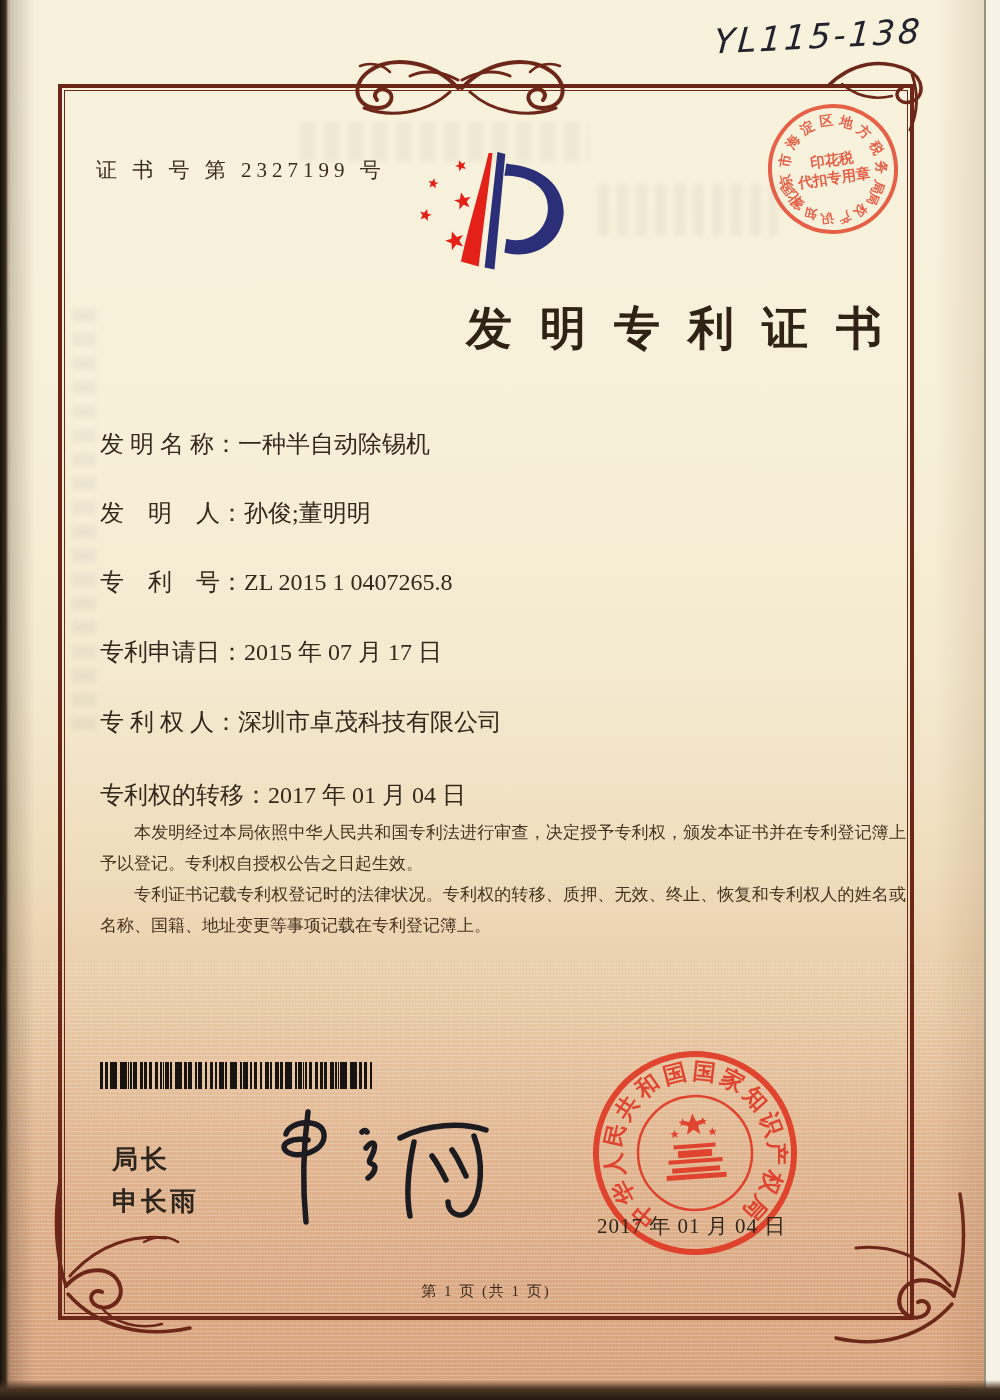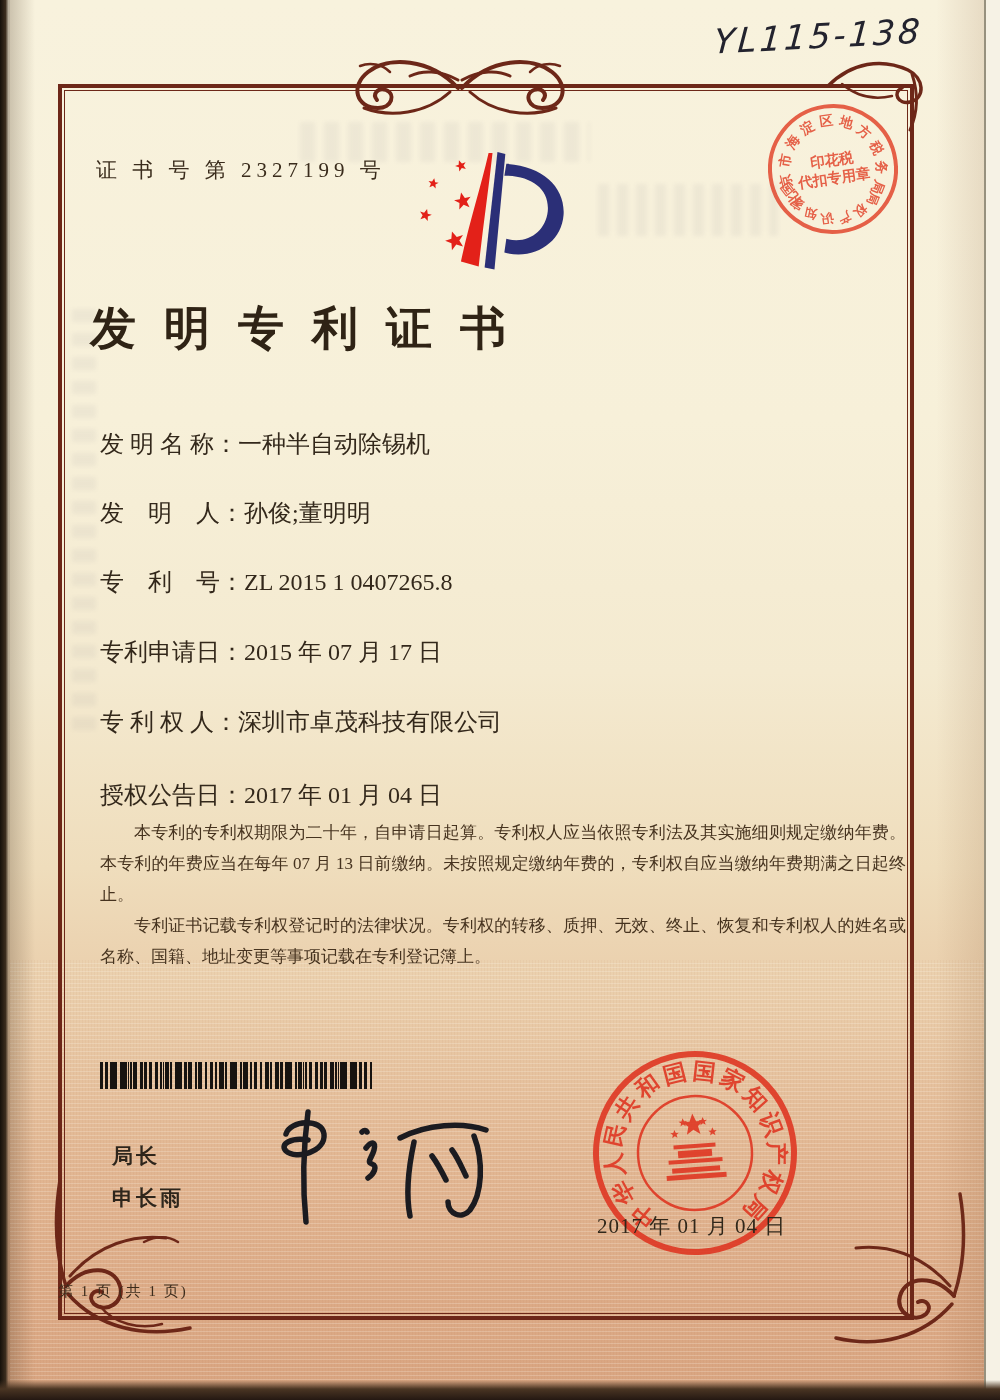--- a/index.html
+++ b/index.html
@@ -34,47 +34,47 @@
   .ghost{position:absolute;opacity:.06;filter:blur(2px);pointer-events:none;}
   .g1{left:300px;top:122px;width:290px;height:40px;
     background:repeating-linear-gradient(90deg,#5a5a6e 0 15px,transparent 15px 24px);}
   .g2{left:598px;top:184px;width:180px;height:52px;
     background:repeating-linear-gradient(90deg,#5a5a6e 0 11px,transparent 11px 19px);}
   .g3{left:72px;top:300px;width:24px;height:430px;
     background:repeating-linear-gradient(0deg,#5a5a6e 0 13px,transparent 13px 24px);}
   
   .cert-no{position:absolute;left:96px;top:156px;font-size:21px;letter-spacing:5px;
     color:#3a2c1c;text-align:right;}
-  .title{position:absolute;left:62px;top:298px;width:848px;text-align:left;
+  .title{position:absolute;left:62px;top:298px;width:848px;text-align:right;
     font-size:46px;font-weight:700;letter-spacing:28px;text-indent:28px;color:#2f2315;}
   .field{position:absolute;left:100px;font-size:24px;color:#33281b;white-space:nowrap;}
   .f1{top:428px}.f2{top:497px}.f3{top:566px}.f4{top:636px}.f5{top:706px}.f6{top:779px}
   .flabel{color:#33281b;}
   .paras{position:absolute;left:100px;top:818px;width:806px;font-size:17px;
     line-height:1.82;color:#46331f;text-align:justify;}
   .paras p{margin:0;text-indent:2em;}
   #barcode{position:absolute;left:100px;top:1062px;width:272px;height:27px;
     background:
       repeating-linear-gradient(90deg,#171310 0 2px,transparent 2px 5px),
       repeating-linear-gradient(90deg,#171310 0 3px,transparent 3px 11px),
       repeating-linear-gradient(90deg,#171310 0 1px,transparent 1px 7px);}
-  .officer{position:absolute;left:112px;font-size:21px;letter-spacing:3px;color:#2e261c;
+  .officer{position:absolute;left:112px;font-size:26px;letter-spacing:3px;color:#2e261c;
     font-family:"Liberation Sans","DejaVu Sans",sans-serif;font-weight:600;}
   .o1{top:1142px}.o2{top:1184px}
   #signature{position:absolute;left:262px;top:1104px;width:240px;height:128px;}
   #seal{position:absolute;left:580px;top:1038px;width:230px;height:230px;
     opacity:.88;transform:rotate(-4deg);}
   #seal-date{position:absolute;left:597px;top:1212px;font-size:21px;color:#30271a;
     letter-spacing:1px;z-index:5;}
   #tax-stamp{position:absolute;left:758px;top:94px;width:150px;height:150px;
     opacity:.85;transform:rotate(-8deg);}
   .handwriting{position:absolute;left:714px;top:16px;font-size:34px;
     font-family:"DejaVu Sans",sans-serif;font-style:italic;color:#23232e;
     letter-spacing:3px;transform:rotate(-3deg) skewX(-7deg);}
-  .footer{position:absolute;left:58px;top:1282px;width:856px;text-align:left;
+  .footer{position:absolute;left:58px;top:1282px;width:856px;text-align:center;
     font-size:15px;letter-spacing:2px;color:#3c2c1c;font-family:Liberation Serif, serif;}
   g[data-ring] text{font-weight:700;
     font-family:"Liberation Sans","DejaVu Sans",sans-serif;}
   .stamp-center{font-weight:700;
     font-family:"Liberation Sans","DejaVu Sans",sans-serif;}
 </style>
 </head>
 <body>
 
 <div id="page">
@@ -149,24 +149,24 @@
     </svg>
   </div>
 
   <div class="title">发明专利证书</div>
 
   <div class="field f1"><span class="flabel">发 明 名 称：</span><span>一种半自动除锡机</span></div>
   <div class="field f2"><span class="flabel">发　明　人：</span><span>孙俊;董明明</span></div>
   <div class="field f3"><span class="flabel">专　利　号：</span><span>ZL 2015 1 0407265.8</span></div>
   <div class="field f4"><span class="flabel">专利申请日：</span><span>2015 年 07 月 17 日</span></div>
   <div class="field f5"><span class="flabel">专 利 权 人：</span><span>深圳市卓茂科技有限公司</span></div>
-  <div class="field f6"><span class="flabel">授权公告日：</span><span>2017 年 01 月 04 日</span></div>
+  <div class="field f6"><span class="flabel">专利权的转移：</span><span>2017 年 01 月 04 日</span></div>
 
   <div class="paras">
-    <p>本专利的专利权期限为二十年，自申请日起算。专利权人应当依照专利法及其实施细则规定缴纳年费。本专利的年费应当在每年 07 月 13 日前缴纳。未按照规定缴纳年费的，专利权自应当缴纳年费期满之日起终止。</p>
+    <p>本发明经过本局依照中华人民共和国专利法进行审查，决定授予专利权，颁发本证书并在专利登记簿上予以登记。专利权自授权公告之日起生效。</p>
     <p>专利证书记载专利权登记时的法律状况。专利权的转移、质押、无效、终止、恢复和专利权人的姓名或名称、国籍、地址变更等事项记载在专利登记簿上。</p>
   </div>
 
   <div id="barcode"></div>
 
   <div class="officer o1">局长</div>
   <div class="officer o2">申长雨</div>
 
   <div id="signature">
     <svg viewBox="0 0 240 125" fill="none" stroke="#1b1b20" stroke-width="5.5" stroke-linecap="round" stroke-linejoin="round">

